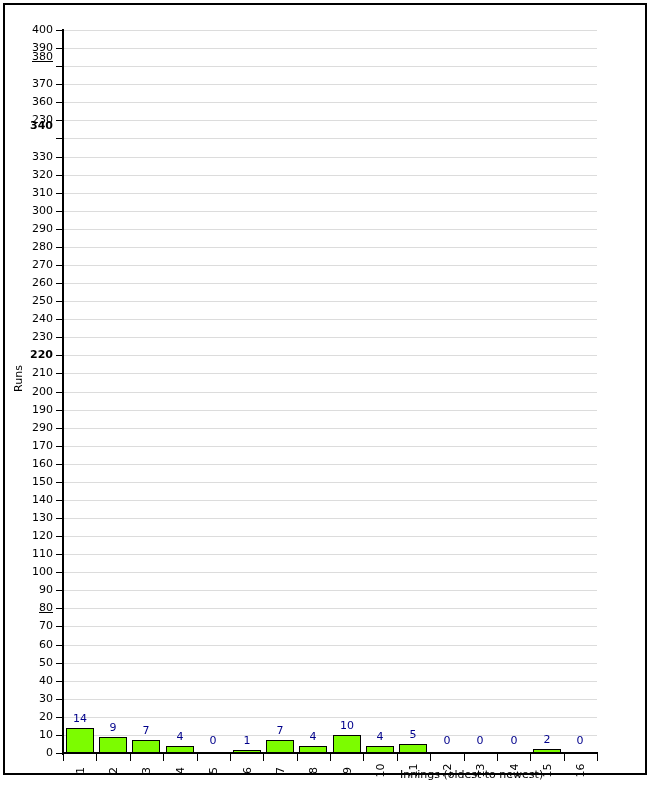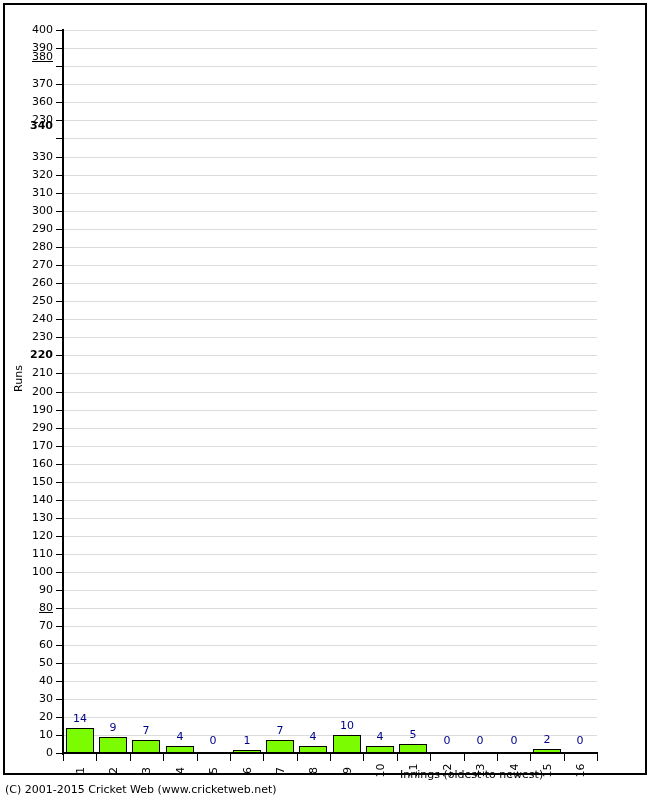--- a/index.html
+++ b/index.html
@@ -341,14 +341,13 @@
       <div class="xcat-label" style="left: 403px; top: 765px; width: 20px;">11</div>
       <div class="xcat-label" style="left: 437px; top: 765px; width: 20px;">12</div>
       <div class="xcat-label" style="left: 470px; top: 765px; width: 20px;">13</div>
       <div class="xcat-label" style="left: 504px; top: 765px; width: 20px;">14</div>
       <div class="xcat-label" style="left: 537px; top: 765px; width: 20px;">15</div>
       <div class="xcat-label" style="left: 570px; top: 765px; width: 20px;">16</div>
     </div>
 
   <div id="xaxis-title">Innings (oldest to newest)</div>
 
-  <div id="footer">(C) 2001-2015 Cricket Web (www.cricketweb.net)</div>
 </div>
 
 </body></html>

